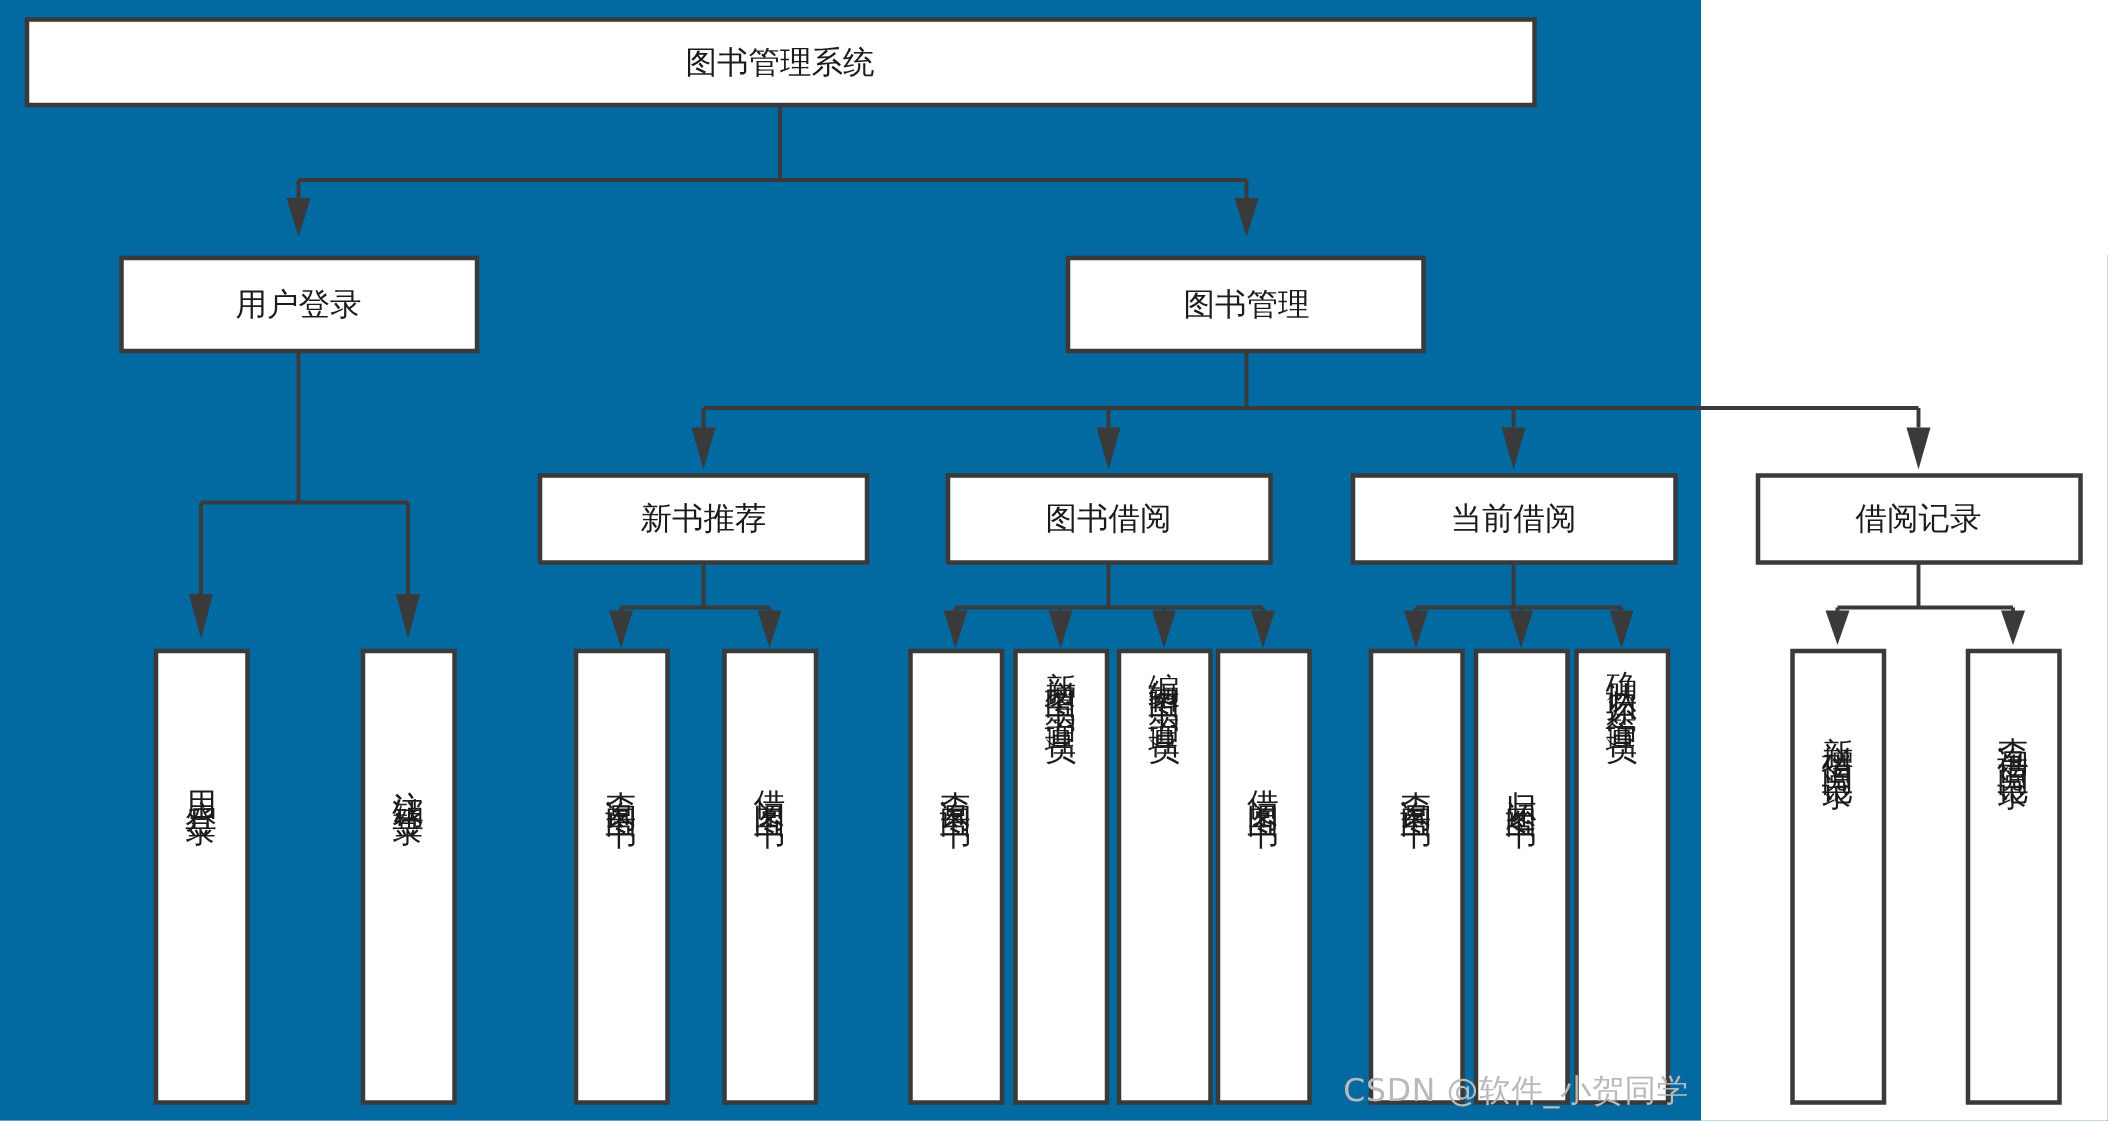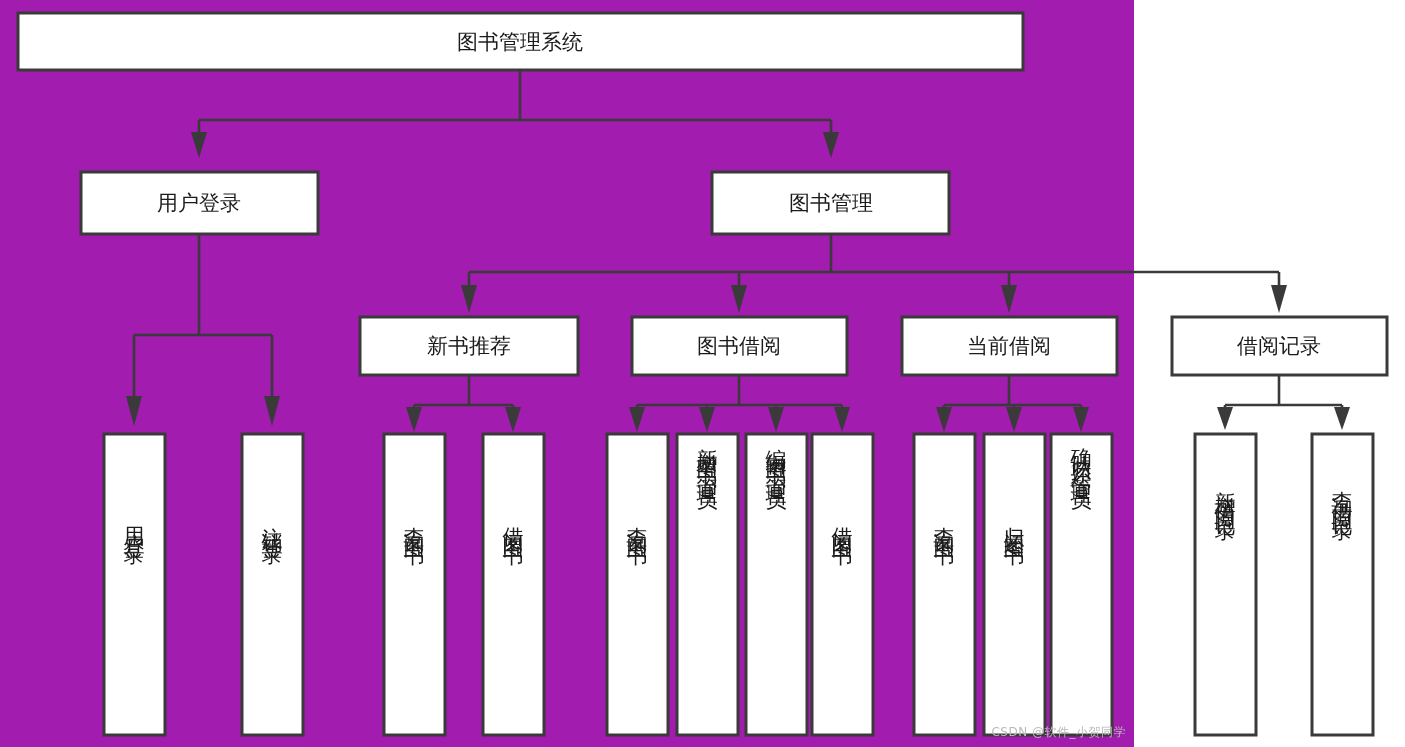--- a/index.html
+++ b/index.html
@@ -11,21 +11,21 @@
   body {
     width: 1405px;
     height: 747px;
     overflow: hidden;
     font-family: "DejaVu Sans", "Liberation Sans", sans-serif;
   }
   #diagram-root {
     position: relative;
     width: 1134px;
     height: 747px;
-    background: #a21caf;
+    background: #0369a1;
   }
   svg.flowchart {
     display: block;
     width: 1405px;
     height: 747px;
   }
   .node-box {
     fill: #ffffff;
     stroke: #3a3a3a;
     stroke-width: 3;
@@ -51,21 +51,21 @@
     font-family: "DejaVu Sans", "Liberation Sans", sans-serif;
     font-size: 21px;
     fill: #1b1b1b;
     text-anchor: middle;
   }
   .watermark {
     position: absolute;
     right: 8px;
     bottom: 6px;
     font-family: "DejaVu Sans", "Liberation Sans", sans-serif;
-    font-size: 12px;
+    font-size: 21px;
     color: #b9b9b9;
     letter-spacing: 0.5px;
     white-space: nowrap;
     user-select: none;
   }
 </style>
 </head>
 <body>
 
 <div id="diagram-root">

